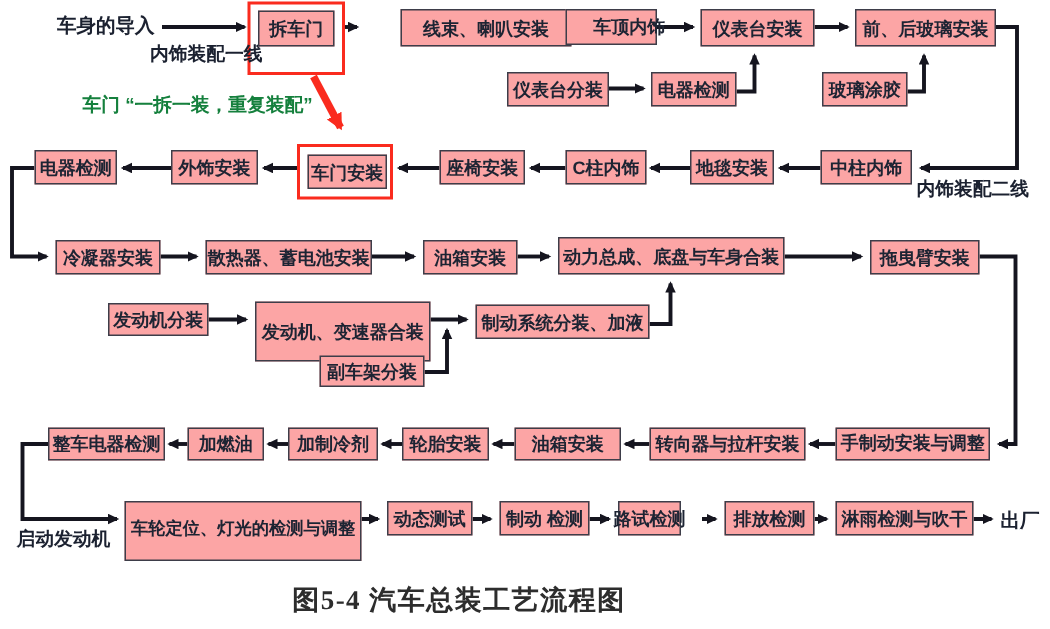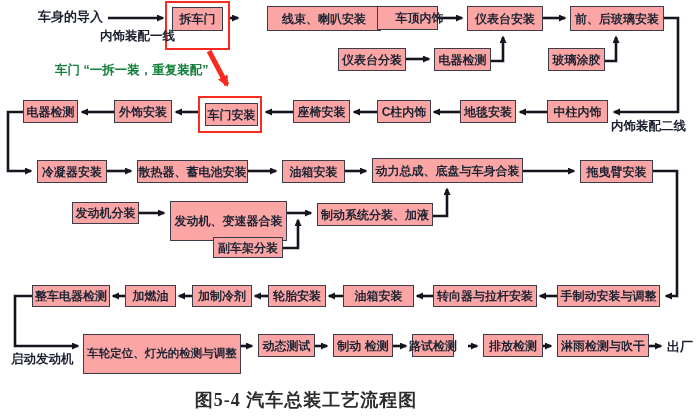--- a/index.html
+++ b/index.html
@@ -135,21 +135,21 @@
   <div class="node" style="left:170px;top:201px;width:117px;height:40px;">发动机、变速器合装</div>
   <div class="node" style="left:317px;top:203px;width:116px;height:23px;">制动系统分装、加液</div>
   <div class="node" style="left:213px;top:237px;width:70px;height:21px;">副车架分装</div>
 
   <div class="node" style="left:32px;top:285px;width:78px;height:22px;">整车电器检测</div>
   <div class="node" style="left:125px;top:285px;width:51px;height:22px;">加燃油</div>
   <div class="node" style="left:192px;top:285px;width:60px;height:22px;">加制冷剂</div>
   <div class="node" style="left:268px;top:285px;width:58px;height:22px;">轮胎安装</div>
   <div class="node" style="left:343px;top:285px;width:71px;height:22px;">油箱安装</div>
   <div class="node" style="left:433px;top:285px;width:104px;height:22px;">转向器与拉杆安装</div>
-  <div class="node" style="left:557px;top:285px;width:103px;height:22px;">手制动安装与调整</div>
+  <div class="node" style="left:557px;top:285px;width:103px;height:22px;font-family:Liberation Mono, monospace;">手制动安装与调整</div>
 
   <div class="node small" style="left:83px;top:334px;width:158px;height:40px;">车轮定位、灯光的检测与调整</div>
   <div class="node" style="left:258px;top:334px;width:57px;height:23px;">动态测试</div>
   <div class="node" style="left:333px;top:334px;width:60px;height:23px;">制动 检测</div>
   <div class="node" style="left:412px;top:334px;width:42px;height:23px;">路试检测</div>
   <div class="node" style="left:483px;top:334px;width:60px;height:23px;">排放检测</div>
   <div class="node" style="left:557px;top:334px;width:92px;height:23px;">淋雨检测与吹干</div>
 
   <div class="caption">图5-4  汽车总装工艺流程图</div>
 

